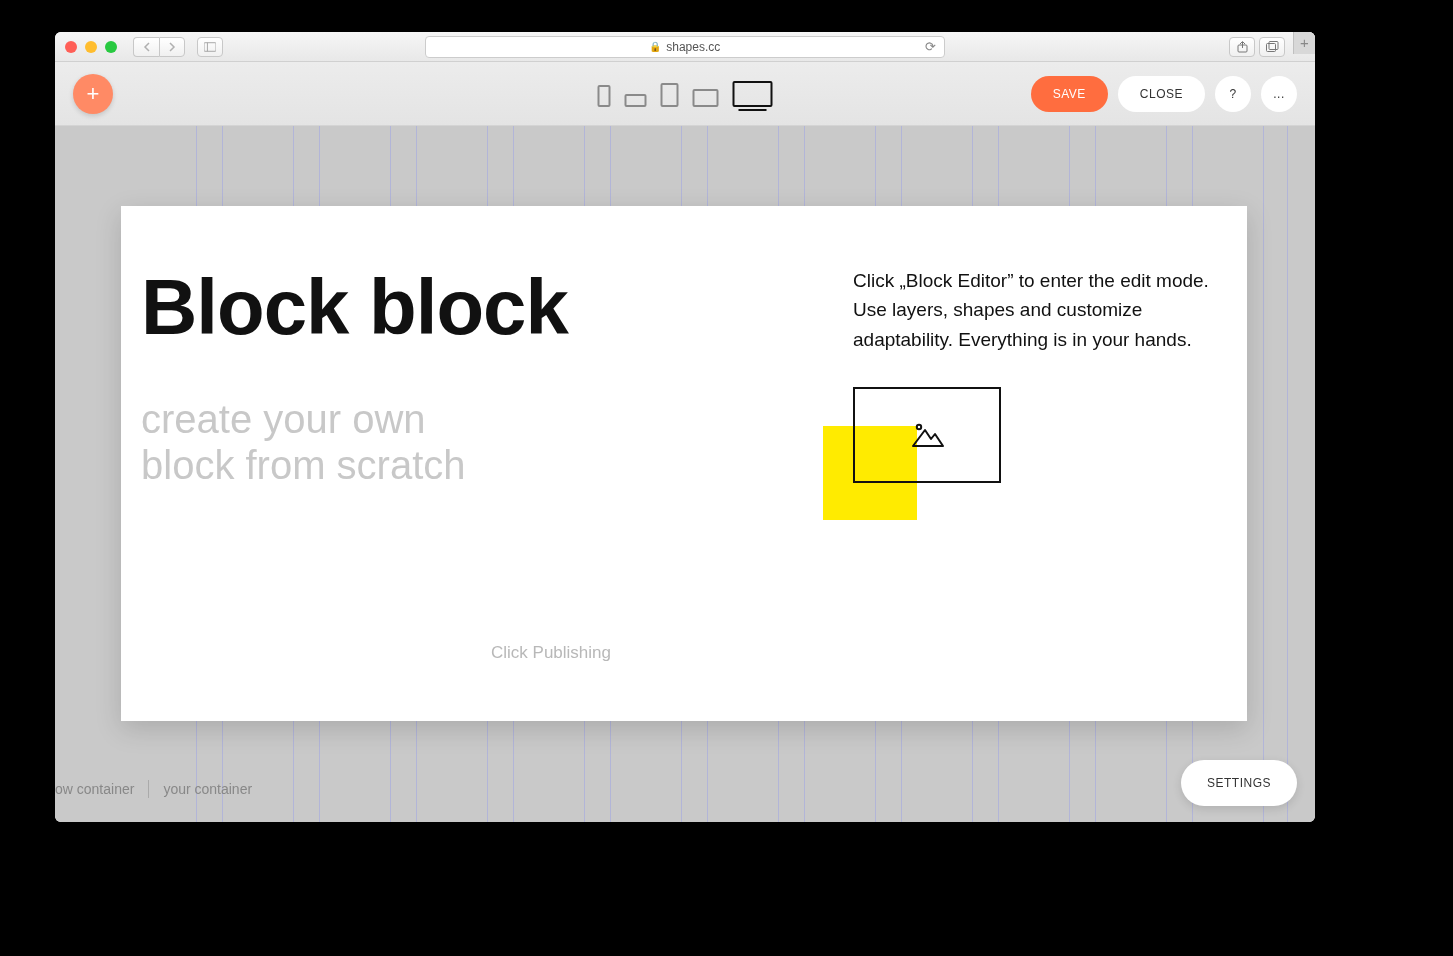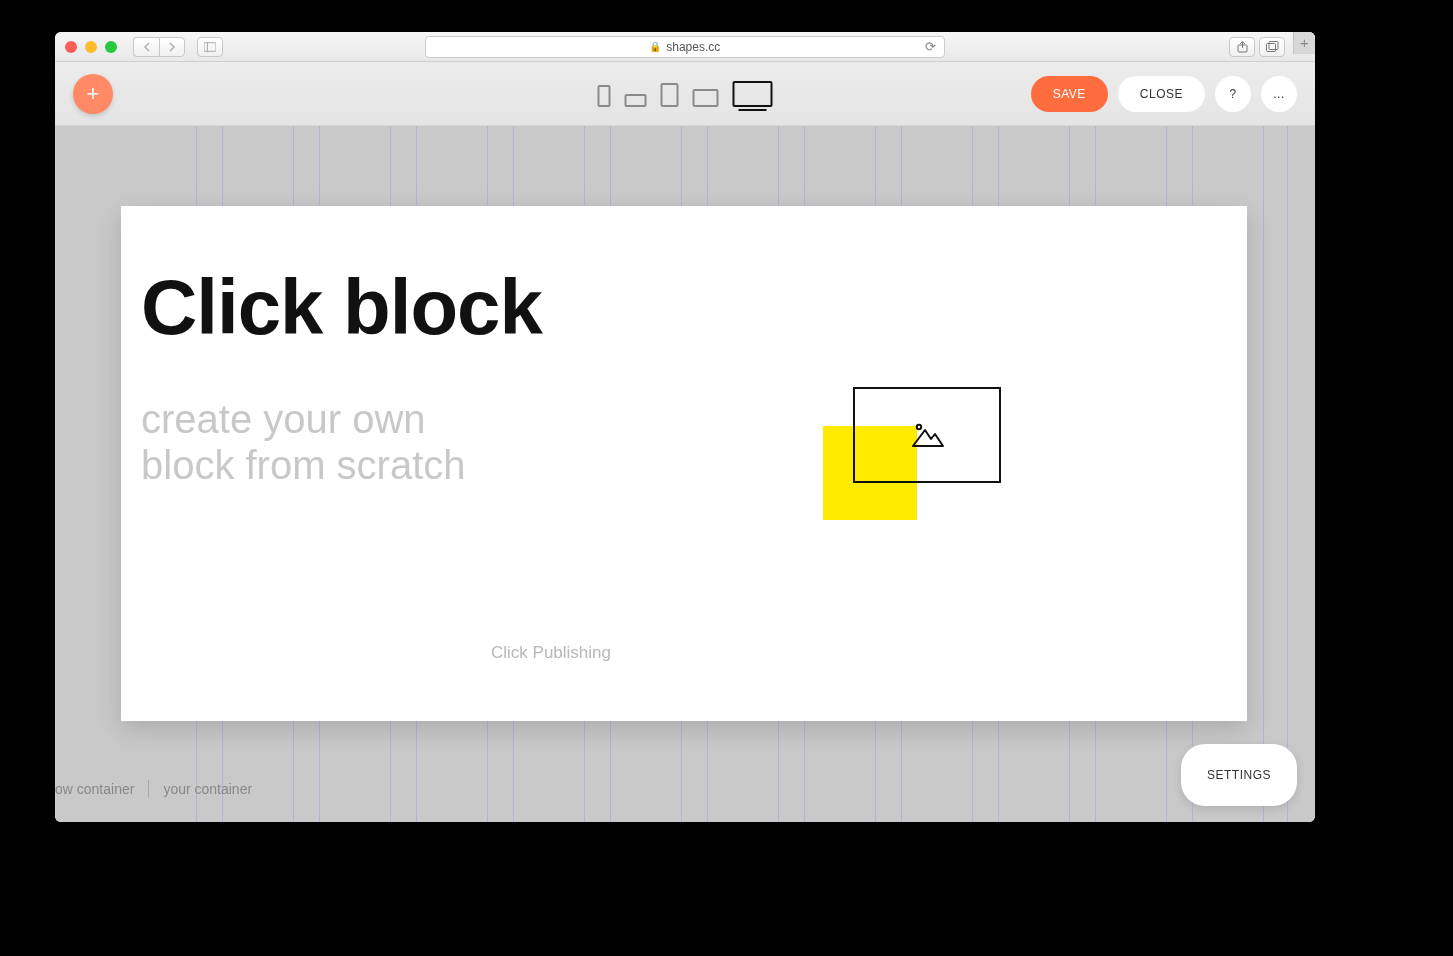--- a/index.html
+++ b/index.html
@@ -178,21 +178,21 @@
       font-size:17px; color:#b8b8b8;
     }
     .bottom-hints {
       position:absolute; left:0; bottom:24px;
       display:flex; gap:14px; font-size:14px; color:#888;
       align-items:center;
     }
     .bottom-hints .sep { width:1px; height:18px; background:#aaa; }
     .settings-pill {
       position:absolute; right:18px; bottom:16px;
-      height:62px; padding:0 26px; border-radius:24px;
+      height:46px; padding:0 26px; border-radius:24px;
       background:#fff; box-shadow:0 3px 10px rgba(0,0,0,0.12);
       display:flex;align-items:center;justify-content:center;
       font-size:12px; letter-spacing:0.5px; color:#333;
       font-weight:500;
     }
   </style>
 </head>
 <body>
 
 <div class="browser-window">
@@ -286,22 +286,23 @@
           <div class="guide" style="left: 943px;"></div>
           <div class="guide" style="left: 1014px;"></div>
           <div class="guide" style="left: 1040px;"></div>
           <div class="guide" style="left: 1111px;"></div>
           <div class="guide" style="left: 1137px;"></div>
           <div class="guide" style="left: 1208px;"></div>
           <div class="guide" style="left: 1232px;"></div>
         </div>
 
       <div class="artboard">
-        <div class="h1">Click block</div>
+        <div class="h1">Block block</div>
         <div class="sub" id="subtitle">create your own<br>block from scratch</div>
+        <div class="desc">Click „Block Editor” to enter the edit mode. Use layers, shapes and customize adaptability. Everything is in your hands.</div>
         <div class="yellow-sq"></div>
         <div class="img-rect">
           <svg viewBox="0 0 40 30">
             <circle cx="12" cy="7" r="2.2" fill="none" stroke="#111" stroke-width="2"></circle>
             <path d="M6 26 L18 10 L24 19 L28 14 L36 26 Z" fill="none" stroke="#111" stroke-width="2" stroke-linejoin="round"></path>
           </svg>
         </div>
         <div class="footer-credit">Click Publishing</div>
       </div>
 

